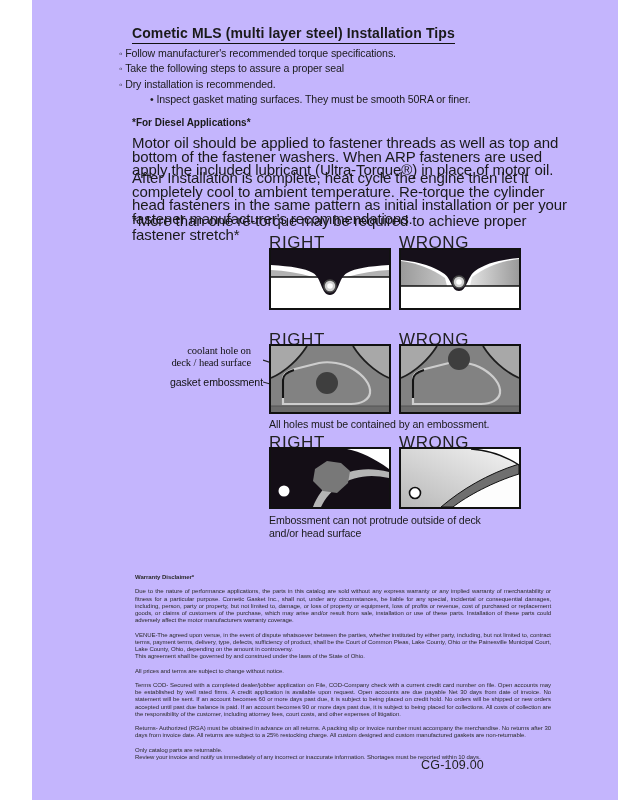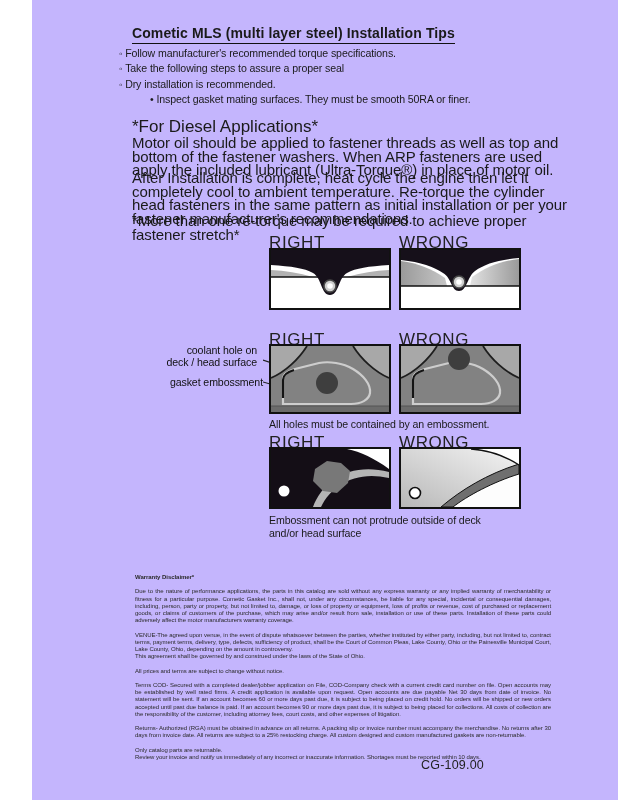--- a/index.html
+++ b/index.html
@@ -10,41 +10,41 @@
   .abs { position:absolute; }
 
   .title { left:100px; top:25px; font-size:14px; font-weight:bold; letter-spacing:0.1px; }
   .title span { display:inline-block; border-bottom:1.6px solid #111; padding-bottom:2px; }
 
   .bullets { left:87px; top:46px; width:460px; font-size:10.6px; line-height:14.3px; letter-spacing:-0.1px; }
   .bullet::before { content:"◦ "; font-size:10px; }
   .subbullet { margin-left:31px; }
   .subbullet::before { content:"• "; }
 
-  .diesel-head { left:100px; top:117px; font-size:17px; font-weight:normal; }
+  .diesel-head { left:100px; top:117px; font-size:10px; font-weight:bold; }
   .para { left:100px; width:442px; font-size:15px; line-height:13.6px; letter-spacing:-0.1px; }
   .p1 { top:136px; }
   .p2 { top:171px; }
   .note { top:214px; }
 
   .dg-head { width:122px; text-align:left; font-size:17px; letter-spacing:0.6px; color:#222; }
   .col1 { left:237px; } .col2 { left:367px; }
   .hrow1 { top:233px; } .hrow2 { top:330px; } .hrow3 { top:433px; }
 
   .panel { width:122px; border:2px solid #111; background:#fff; }
   .prow1 { top:248px; height:62px; }
   .prow2 { top:344px; height:70px; }
   .prow3 { top:447px; height:62px; }
   .panel svg { display:block; width:100%; height:100%; }
 
   .caption { left:237px; font-size:10.6px; letter-spacing:-0.1px; line-height:12.6px; }
   .cap1 { top:313px; } .cap2 { top:418px; } .cap3 { top:514px; width:230px; }
 
   .dg-label { font-size:10.6px; letter-spacing:-0.1px; text-align:right; line-height:11.6px; color:#111; }
-  .lbl1 { left:99px; top:345px; width:126px; }
+  .lbl1 { left:93px; top:345px; width:126px;font-family:Liberation Serif, serif; }
   .lbl2 { left:95px; top:377px; width:136px; }
   .leader-svg { left:231px; top:349px; width:80px; height:50px; }
 
   .fineprint { left:103px; top:574px; width:416px; font-size:6px; line-height:7.25px; letter-spacing:-0.05px; color:#2a2a2a; }
   .fineprint .fp-head { font-weight:bold; margin-bottom:7px; }
   .fineprint .fp-para { margin-bottom:7px; text-align:justify; }
   .fineprint .fp-para.tight { margin-bottom:0; }
 
   .pagenum { left:389px; top:758px; font-size:12.5px; letter-spacing:0.2px; color:#222; }
 </style>

